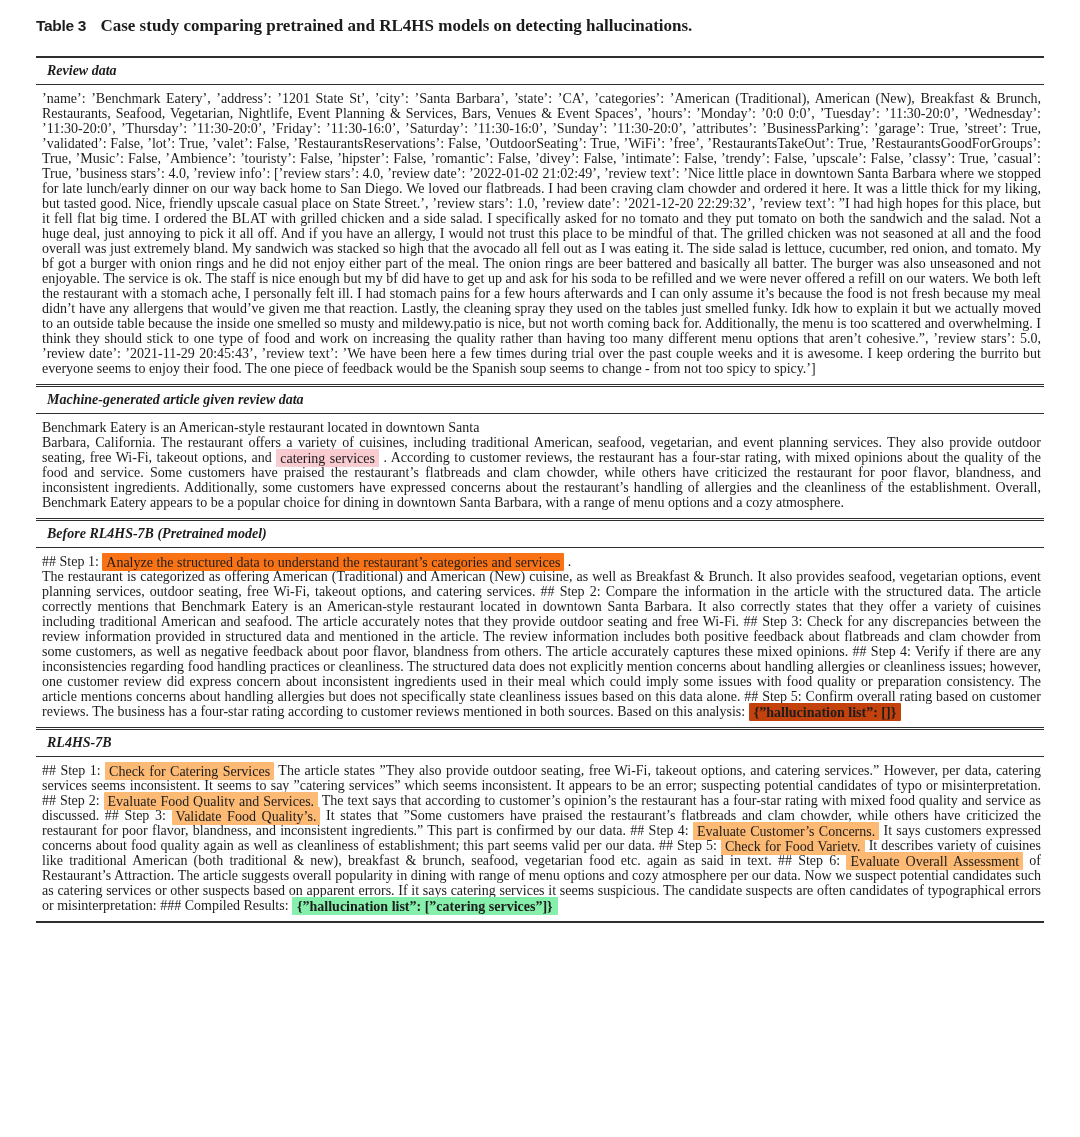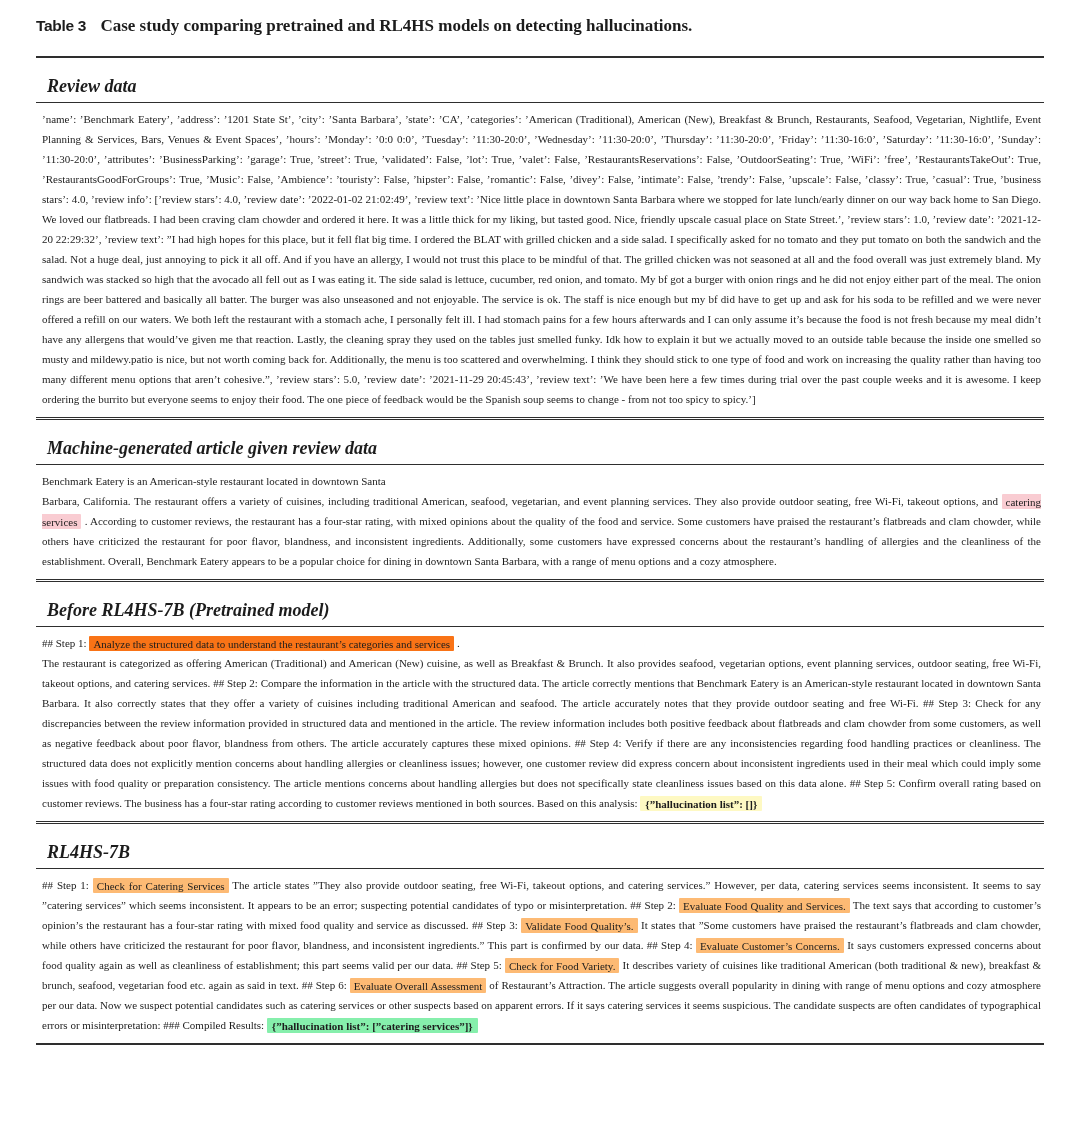--- a/index.html
+++ b/index.html
@@ -15,38 +15,38 @@
   .table-title .tlabel {
     font-family:"Liberation Sans", sans-serif;
     font-weight:bold; font-size:15.5px; letter-spacing:-0.3px;
     margin-right:10px;
   }
   .table-title .ttext { font-weight:bold; }
 
   .case-table { border-bottom:2.5px solid #2e2e2e; }
 
   .sec-header {
-    font-weight:bold; font-style:italic; font-size:18px;
-    padding:18px 0 5px 11px;
+    font-weight:bold; font-style:italic; font-size:14px;
+    padding:5px 0 5px 11px;
     border-bottom:1.5px solid #2e2e2e;
   }
   .sec-header.first { border-top:2.5px solid #2e2e2e; }
   .sec-header.mid   { border-top:3px double #2e2e2e; }
 
   .sec-body {
-    font-size:11px; line-height:20px;
+    font-size:14px; line-height:15px;
     text-align:justify;
     padding:6px 3px 8px 6px;
   }
 
   .seg { border-radius:1px; }
   .seg-p   { background:transparent; }
   .seg-pk  { background:#f97316; padding:1.5px 4px; }
   .seg-pkl { background:#F9CCD2; padding:1.5px 4px; }
-  .seg-pkb { background:#fef9c3; padding:1.5px 5px; font-weight:bold; }
+  .seg-pkb { background:#c2410c; padding:1.5px 5px; font-weight:bold; }
   .seg-bl  { background:#fdba74; padding:1.5px 4px; }
   .seg-blb { background:#86efac; padding:1.5px 5px; font-weight:bold; }
 </style>
 </head>
 <body>
 
 <div class="page">
 
   <div class="table-title">
     <span class="tlabel">Table 3</span>

